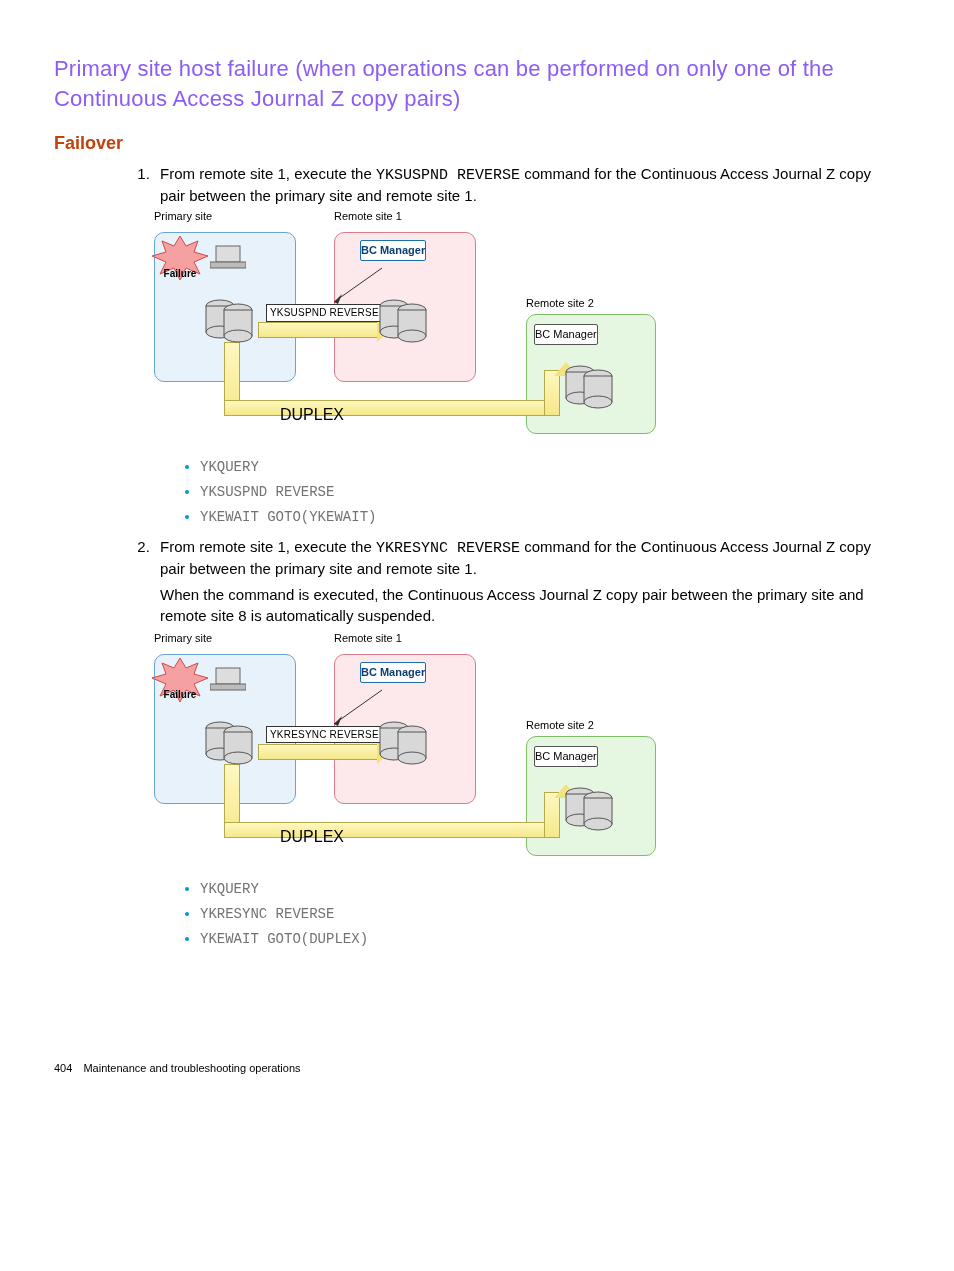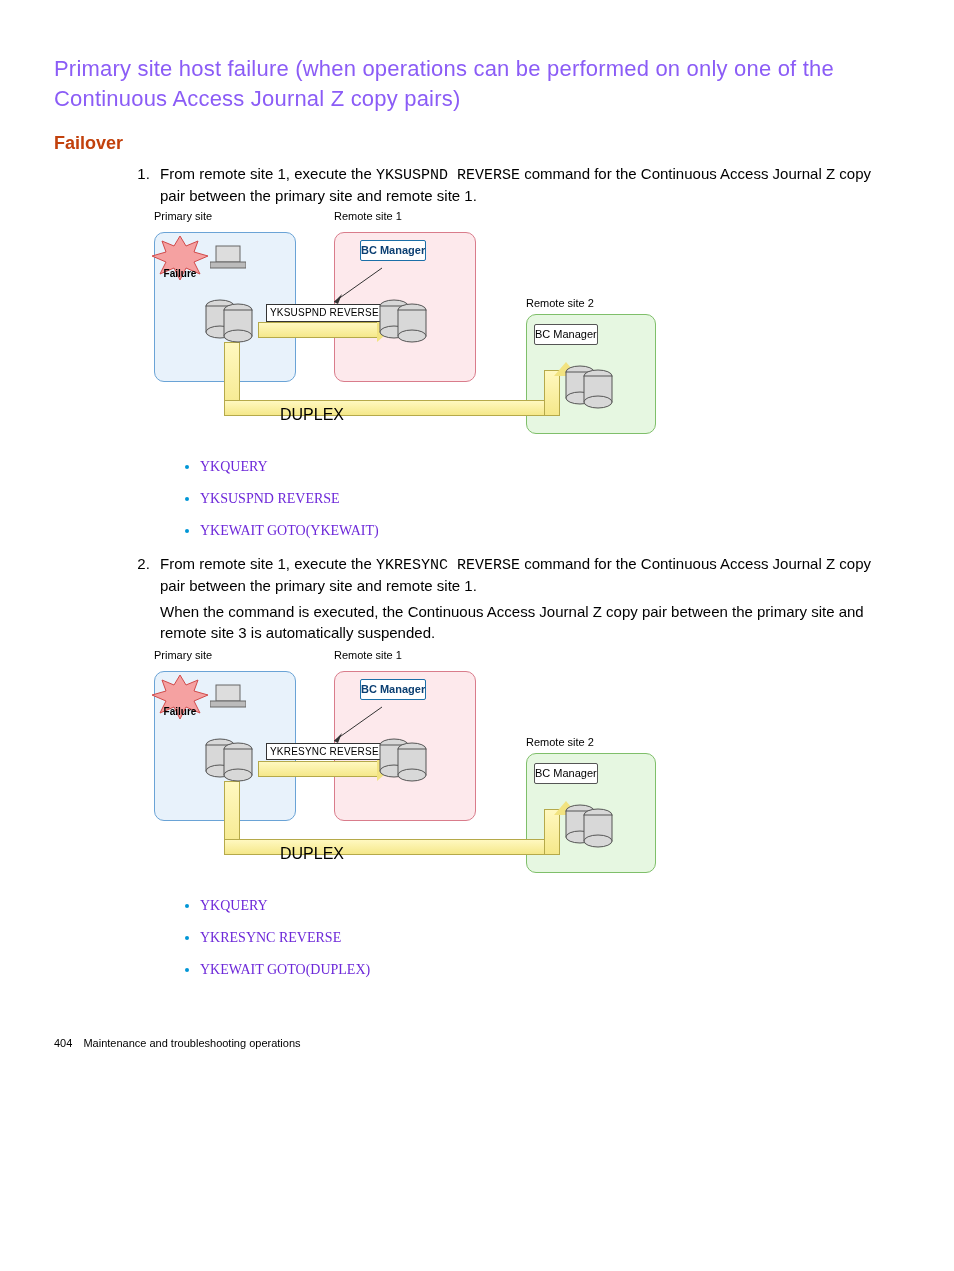--- a/index.html
+++ b/index.html
@@ -25,24 +25,24 @@
     font-weight: 700;
     font-size: 18px;
     margin: 10px 0 8px 0;
     font-family: "Arial Narrow", Arial, sans-serif;
   }
   .body-indent { margin-left: 72px; }
   p { margin: 6px 0 10px 0; }
   ol { margin: 4px 0 4px 72px; padding-left: 28px; }
   ol > li { margin-bottom: 6px; padding-left: 6px; }
   ul.cmds { list-style: disc; margin: 8px 0 10px 30px; padding-left: 10px; }
-  ul.cmds li { font-family: Liberation Serif, serif; font-size: 14px; margin: 13px 0; color:#6d28d9; }
+  ul.cmds li { font-family: Liberation Mono, monospace; font-size: 14px; margin: 6px 0; color:#737373; }
   ul.cmds li::marker { color:#0096d6; }
   .mono { font-family: "Courier New", monospace; }
-  .footer { font-size: 11px; margin-top: 56px; }
+  .footer { font-size: 11px; margin-top: 112px; }
   .footer .pg { margin-right: 8px; }
 
   
   .diagram {
     position: relative;
     width: 510px;
     height: 230px;
     margin: 8px 0 14px -6px;
     font-size: 11px;
   }
@@ -217,21 +217,21 @@
 
     <ul class="cmds">
       <li>YKQUERY</li>
       <li>YKSUSPND REVERSE</li>
       <li>YKEWAIT GOTO(YKEWAIT)</li>
     </ul>
   </li>
 
   <li>
     <span>From remote site 1, execute the </span><span class="mono">YKRESYNC REVERSE</span><span> command for the Continuous Access Journal Z copy pair between the primary site and remote site 1.</span>
-    <p style="margin-top:6px;">When the command is executed, the Continuous Access Journal Z copy pair between the primary site and remote site 3 is automatically suspended.</p>
+    <p style="margin-top:6px;">When the command is executed, the Continuous Access Journal Z copy pair between the primary site and remote site 8 is automatically suspended.</p>
 
     
     <div class="diagram">
       <div class="site-label" style="left:0; width:142px;">Primary site</div>
       <div class="site-label" style="left:180px; width:142px;">Remote site 1</div>
       <div class="site-label" style="left:372px; top:82px; width:130px;">Remote site 2</div>
 
       <div class="site site-primary"></div>
       <div class="site site-remote1"></div>
       <div class="site site-remote2"></div>

